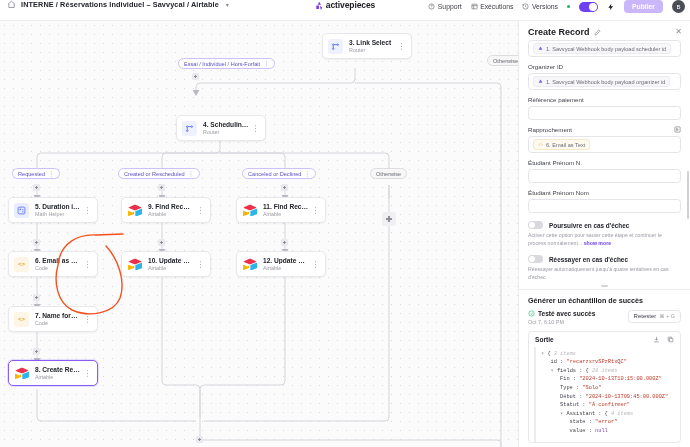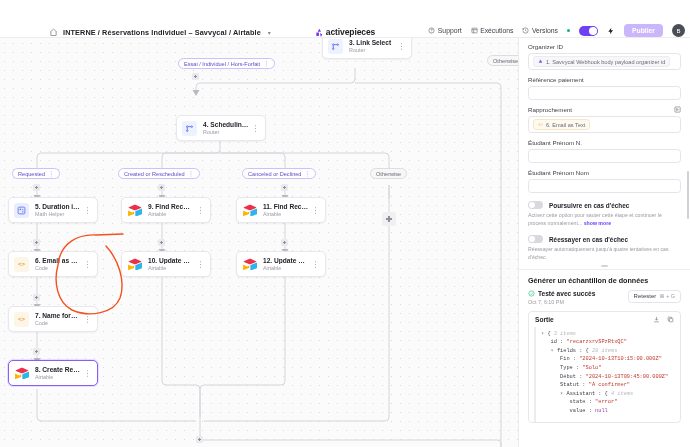--- a/index.html
+++ b/index.html
@@ -8,26 +8,25 @@
     width: 690px; height: 447px;
     overflow: hidden;
     font-family: "Liberation Sans", sans-serif;
     background: #ffffff;
     color: #1f2328;
   }
   #app { position: relative; width: 690px; height: 447px; }
 
   
   .topbar {
-    position: absolute; top: 17px; left: 0; width: 690px; height: 21px;
+    position: absolute; top: 0; left: 0; width: 690px; height: 21px;
     background: #ffffff;
     border-bottom: 1px solid #ececec;
-    display: flex; align-items: flex-end;
+    display: flex; align-items: flex-start;
     z-index: 30;
-    padding-left: 42px;
   }
   .tb-left { display: flex; align-items: center; gap: 5px; padding-left: 7px; }
   .home-ic { width: 9px; height: 9px; color: #8b8b93; }
   .breadcrumb {
     font-size: 7.3px; font-weight: 700; letter-spacing: .1px; color: #22242a;
     white-space: nowrap;
   }
   .chev { font-size: 6px; color: #8b8b93; margin-left: 2px; }
 
   .tb-center {
@@ -504,20 +503,27 @@
 
     <div class="plus-sq" style="left:196px; top:415px;"></div>
 
     <svg class="annot" style="left:0; top:0; width:518px; height:426px;">
       <path d="M58 244 C60 222, 78 213, 96 214 M96 214 L123 213 M58 244 C53 262, 58 282, 72 289 C90 297, 114 292, 120 277 C126 260, 118 238, 106 225" fill="none" stroke="#f4511e" stroke-width="1.4" stroke-linecap="round"></path>
     </svg>
   </div>
 
   <div class="panel">
 
+    <div class="panel-head">
+      <span class="panel-title">Create Record</span>
+      <svg class="pencil" viewBox="0 0 24 24" fill="none" stroke="currentColor" stroke-width="2">
+          <path d="M16.5 3.5l4 4L8 20H4v-4z"></path>
+        </svg>
+      <span class="panel-x">✕</span>
+    </div>
 
     <div class="pbody">
 
       <div class="input-box" style="margin-top:-1px;">
         <span class="chip">
           <svg class="cic" viewBox="0 0 24 24" fill="#7c5cf0">
               <path d="M12 2l9 16H3z"></path>
             </svg>
           <span>1. Savvycal Webhook body payload scheduler id</span>
         </span>
@@ -573,21 +579,21 @@
       </div>
       <div class="help-txt">Réessayer automatiquement jusqu'à quatre tentatives en cas d'échec.</div>
     </div>
 
     <div class="grip">
         <span></span>
       </div>
     <div class="divider"></div>
 
     <div class="pbody">
-      <div class="sect-title">Générer un échantillon de données</div>
+      <div class="sect-title">Générer un échantillon de succès</div>
       <div class="test-row">
         <div>
           <div class="test-ok">
             <svg class="check-ic" viewBox="0 0 24 24" fill="none" stroke="currentColor" stroke-width="2">
                 <circle cx="12" cy="12" r="9"></circle>
                 <path d="M8 12.5l2.7 2.7L16.5 9.5"></path>
               </svg>
             <span class="test-txt">Testé avec succès</span>
           </div>
           <div class="test-time">Oct 7, 6:10 PM</div>

